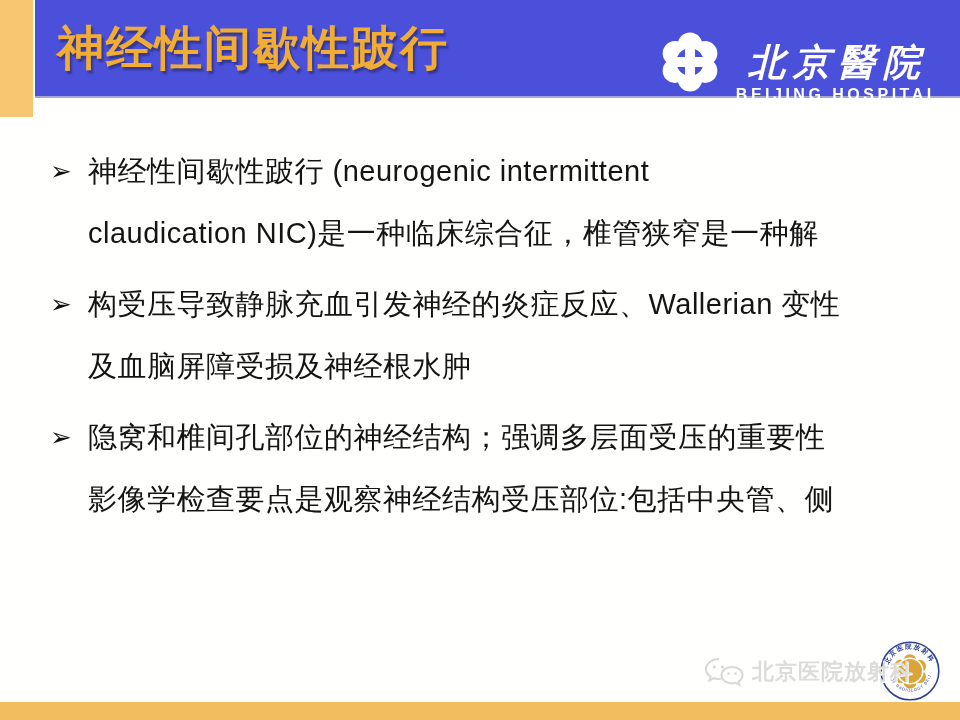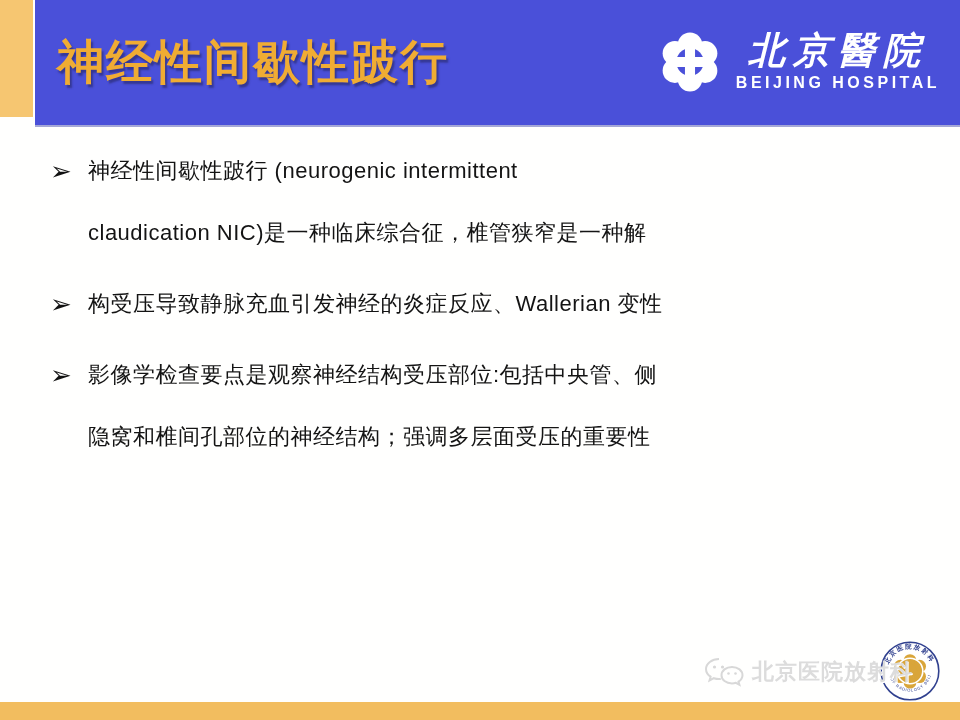--- a/index.html
+++ b/index.html
@@ -7,38 +7,38 @@
     width:960px;height:720px;position:relative;overflow:hidden;
     background:#fffffe;
     font-family:"Liberation Sans","DejaVu Sans",sans-serif;
   }
   
   .left-stripe{
     position:absolute;left:0;top:0;width:33px;height:117px;
     background:#f6c671;
   }
   .header{
-    position:absolute;left:35px;top:0;right:0;height:125px;
+    position:absolute;left:35px;top:0;right:0;height:96px;
     background:#4a50d9;
     box-shadow:0 2px 0 rgba(90,95,180,0.55);
     display:flex;align-items:center;
   }
   .slide-title{
     margin-left:22px;
     font-size:47px;font-weight:bold;letter-spacing:2px;
     color:#f0ac33;
     text-shadow:2px 3px 2px rgba(35,35,90,0.55);
     white-space:nowrap;
   }
   .logo{
     position:absolute;right:20px;top:26px;
     display:flex;align-items:flex-start;gap:10px;
   }
   .logo-emblem{width:72px;height:72px;}
-  .logo-text{display:flex;flex-direction:column;align-items:center;margin-top:4px;}
+  .logo-text{display:flex;flex-direction:column;align-items:center;margin-top:16px;}
   .logo-cn{
     color:#ffffff;font-size:37px;font-weight:bold;letter-spacing:8px;
     font-family:"DejaVu Serif","Liberation Serif",serif;
     font-style:italic;white-space:nowrap;line-height:1.1;
   }
   .logo-en{
     color:#ffffff;font-size:16px;font-weight:bold;letter-spacing:3.5px;
     margin-top:3px;white-space:nowrap;
   }
   
@@ -48,21 +48,21 @@
   .bullet{
     display:flex;align-items:flex-start;
     margin-bottom:9px;
   }
   .bullet-marker{
     width:38px;flex:0 0 38px;
     font-size:26px;color:#111;line-height:62px;
   }
   .bullet-lines{flex:1;}
   .bullet-line{
-    font-size:22px;color:#141414;line-height:62px;
+    font-size:29px;color:#141414;line-height:62px;
     letter-spacing:0.5px;white-space:nowrap;
   }
   
   .bottom-bar{
     position:absolute;left:0;right:0;bottom:0;height:18px;
     background:#f2bd5f;
   }
   .watermark{
     position:absolute;left:704px;top:656px;z-index:2;
     display:flex;align-items:center;gap:8px;
@@ -112,28 +112,29 @@
     <div class="bullet-lines">
       <div class="bullet-line">神经性间歇性跛行 (neurogenic intermittent</div>
       <div class="bullet-line">claudication NIC)是一种临床综合征，椎管狭窄是一种解</div>
     </div>
   </div>
 
   <div class="bullet">
     <div class="bullet-marker">➢</div>
     <div class="bullet-lines">
       <div class="bullet-line">构受压导致静脉充血引发神经的炎症反应、Wallerian 变性</div>
+      <div class="bullet-line">及血脑屏障受损及神经根水肿</div>
     </div>
   </div>
 
   <div class="bullet">
     <div class="bullet-marker">➢</div>
     <div class="bullet-lines">
+      <div class="bullet-line">隐窝和椎间孔部位的神经结构；强调多层面受压的重要性</div>
       <div class="bullet-line">影像学检查要点是观察神经结构受压部位:包括中央管、侧</div>
-      <div class="bullet-line">隐窝和椎间孔部位的神经结构；强调多层面受压的重要性</div>
     </div>
   </div>
 
 </div>
 
 <svg class="seal" viewBox="0 0 80 80">
   <circle cx="40" cy="40" r="36" fill="#ffffff" stroke="#31418f" stroke-width="2"></circle>
   <g fill="#d9a53a">
     <circle cx="40" cy="27" r="8"></circle>
     <circle cx="52" cy="34" r="8"></circle>

